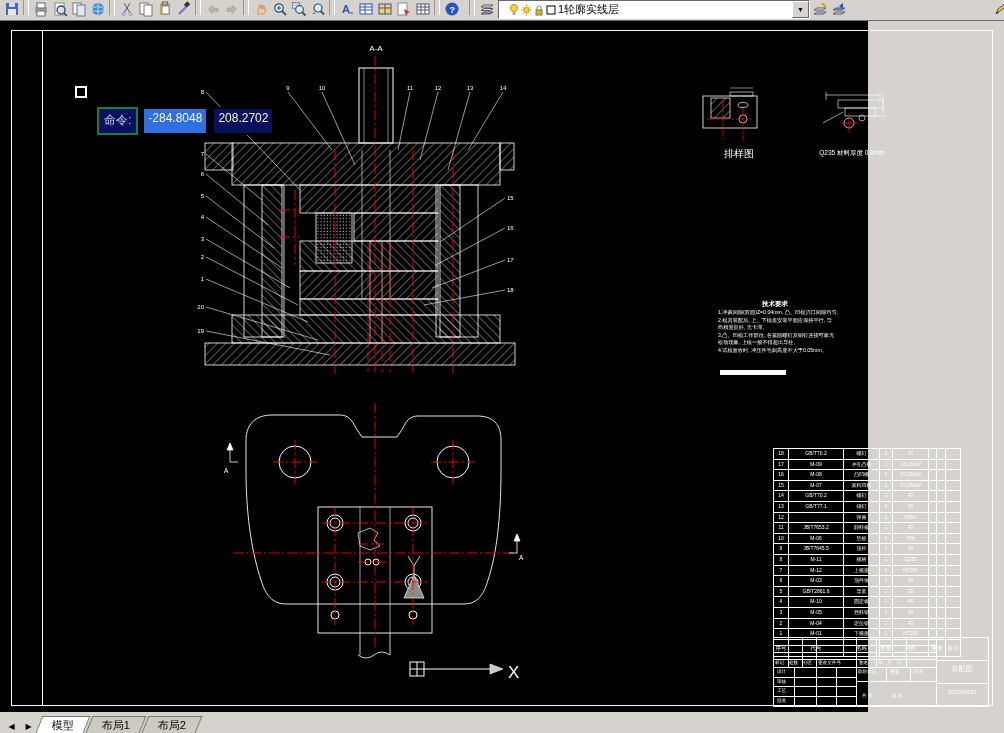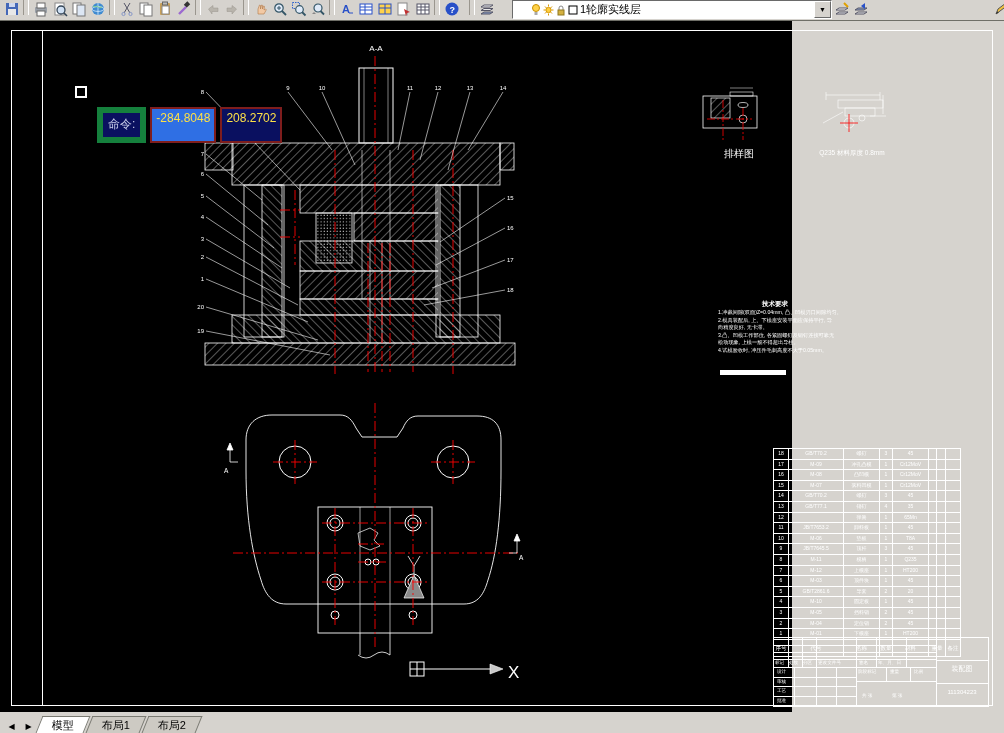--- a/index.html
+++ b/index.html
@@ -5,32 +5,32 @@
   html,body{margin:0;padding:0}
   body{position:relative;width:1004px;height:733px;overflow:hidden;background:#d6d3ce;
        font-family:"Liberation Sans","DejaVu Sans",sans-serif;}
 
   
   .toolbar{height:20px;background:#d6d3ce;display:flex;align-items:flex-start;
            border-bottom:1px solid #6f6f68;padding-left:2px;overflow:hidden}
   .tbi{width:19px;height:17px;flex:0 0 auto;display:flex;align-items:center;justify-content:center}
   .sep{width:4px;height:15px;border-left:1px solid #9a968e;border-right:1px solid #ffffff;margin:0 2px;flex:0 0 auto}
   .layer-combo{height:17px;background:#fff;border:1px solid;border-color:#6a6a6a #fff #fff #6a6a6a;
-               display:flex;align-items:center;width:300px;margin-left:16px;padding-left:18px;gap:2px}
+               display:flex;align-items:center;width:300px;margin-left:2px;padding-left:10px;gap:2px}
   .layer-combo .name{font-size:11px;color:#000;flex:1;white-space:nowrap;overflow:hidden}
   .dd{width:15px;height:15px;background:#d6d3ce;border:1px solid;border-color:#fff #6a6a6a #6a6a6a #fff;
       display:flex;align-items:center;justify-content:center;font-size:7px;color:#000}
 
   
-  .canvas{position:absolute;left:0;top:21px;width:792px;height:691px;background:#000}
+  .canvas{position:absolute;left:0;top:21px;width:868px;height:691px;background:#000}
 
   
   .dyn{position:absolute;left:97px;top:107px;display:flex;gap:4px;align-items:stretch;font-size:12px;z-index:5}
-  .dyn-label{background:#0a1060;border:6px solid #15803d;color:#c8cce8;padding:3px 5px 4px}
-  .dyn-val{border:2px solid #7f1d1d;padding:2px 4px 3px;color:#fde047}
+  .dyn-label{background:#0a1060;border:2px solid #15803d;color:#c8cce8;padding:3px 5px 4px}
+  .dyn-val{border:2px solid #000000;padding:2px 4px 3px;color:#fef9c3}
   .dyn-val.sel{background:#2f6fe4}
   .dyn-val.plain{background:#0a1060}
 
   .pickbox{position:absolute;left:75px;top:86px;width:8px;height:8px;border:2px solid #fff;z-index:4}
 
   
   .notes{position:absolute;left:718px;top:300px;width:180px;color:#fff;z-index:3}
   .notes-title{font-size:6.5px;font-weight:bold;margin-left:44px;white-space:nowrap}
   .note-line{font-size:5.2px;line-height:7.6px;white-space:nowrap;letter-spacing:0}
   .notes-bar{position:absolute;left:2px;top:70px;width:66px;height:5px;background:#fff}

